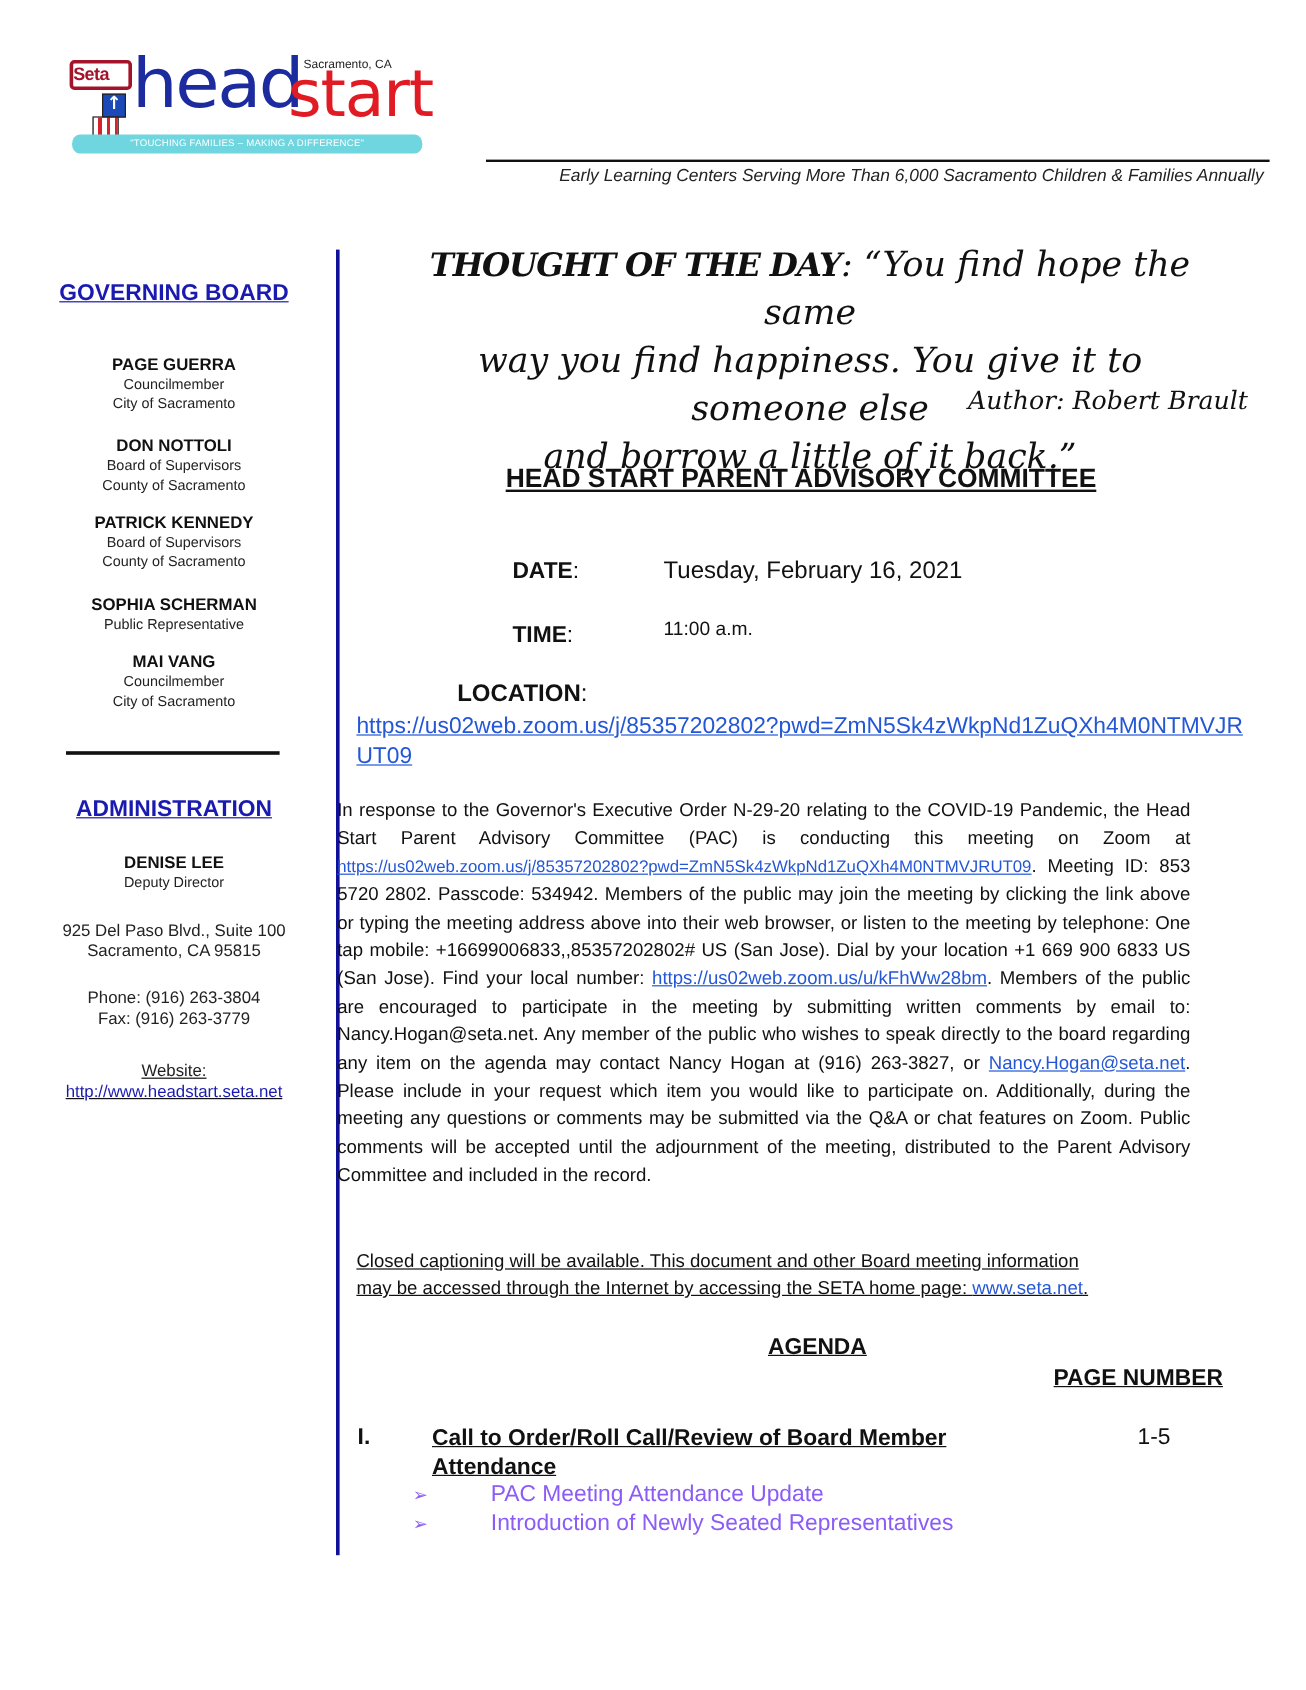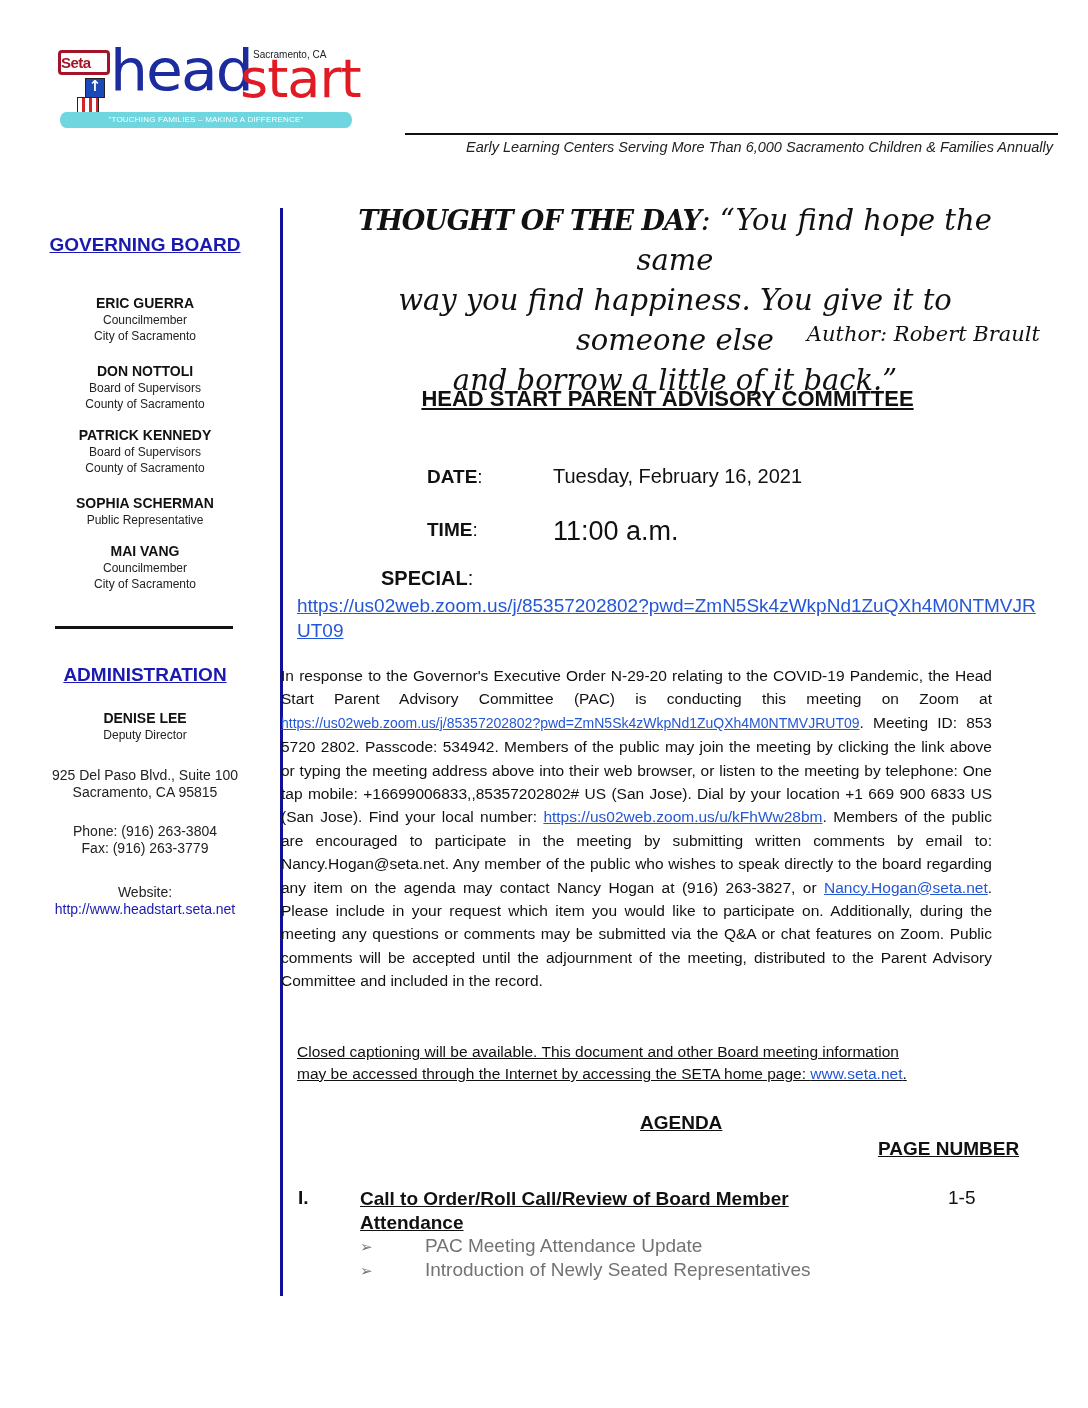--- a/index.html
+++ b/index.html
@@ -52,21 +52,21 @@
   .notice a { color: #2457d6; text-decoration: underline; }
   .caption-note { left: 297px; top: 1041px; width: 711px; font: 15.5px "Liberation Sans", sans-serif; line-height: 22px; color: #111; text-decoration: underline; }
   .caption-note a { color: #2457d6; }
 
   
   .agenda-title { left: 640px; top: 1112px; font: bold 19px "Liberation Sans", sans-serif; text-decoration: underline; color: #111; }
   .page-num-head { left: 878px; top: 1138px; font: bold 19px "Liberation Sans", sans-serif; text-decoration: underline; color: #111; }
   .item-numeral { left: 298px; top: 1187px; font: bold 19px "Liberation Sans", sans-serif; color: #111; }
   .item-title { left: 360px; top: 1187px; width: 520px; font: bold 19px "Liberation Sans", sans-serif; color: #111; text-decoration: underline; line-height: 24px; }
   .item-pages { left: 948px; top: 1187px; font: 19px "Liberation Sans", sans-serif; color: #111; }
-  .sub-item { left: 360px; font: 19px "Liberation Sans", sans-serif; color: #737373; }
+  .sub-item { left: 344px; font: 19px "Liberation Sans", sans-serif; color: #8b5cf6; }
   .sub-item .arrow { display: inline-block; width: 65px; font: 15px "DejaVu Sans", sans-serif; }
 </style>
 </head>
 <body>
 
 <div class="abs logo">
   <div class="abs seta-box">
     <span class="abs seta-text">Seta</span>
   </div>
   <div class="abs block-top"></div>
@@ -78,21 +78,21 @@
   <span class="abs tagline">"TOUCHING FAMILIES – MAKING A DIFFERENCE"</span>
 </div>
 
 <div class="abs top-rule"></div>
 <div class="abs org-tag">Early Learning Centers Serving More Than 6,000 Sacramento Children &amp; Families Annually</div>
 
 <div class="abs sidebar">
   <a class="side-head" style="margin-top:4px;">GOVERNING BOARD</a>
 
   <div class="member" style="margin-top:39px;">
-    <span class="m-name">ERIC GUERRA</span>
+    <span class="m-name">PAGE GUERRA</span>
     <span class="m-line">Councilmember</span>
     <span class="m-line">City of Sacramento</span>
   </div>
   <div class="member" style="margin-top:19px;">
     <span class="m-name">DON NOTTOLI</span>
     <span class="m-line">Board of Supervisors</span>
     <span class="m-line">County of Sacramento</span>
   </div>
   <div class="member" style="margin-top:15px;">
     <span class="m-name">PATRICK KENNEDY</span>
@@ -117,21 +117,21 @@
   </div>
 
   <div style="margin-top:24px;">
     <span class="side-contact">925 Del Paso Blvd., Suite 100</span>
     <span class="side-contact">Sacramento, CA 95815</span>
   </div>
   <div style="margin-top:22px;">
     <span class="side-contact">Phone: (916) 263-3804</span>
     <span class="side-contact">Fax: (916) 263-3779</span>
   </div>
-  <div style="margin-top:27px;">
+  <div style="margin-top:27px;text-decoration:underline;">
     <span class="side-contact">Website:</span>
     <a class="side-link">http://www.headstart.seta.net</a>
   </div>
 </div>
 <div class="abs side-rule"></div>
 
 <div class="abs vline"></div>
 
 <div class="abs thought">
   <div><span class="lead">THOUGHT OF THE DAY</span><span>: </span><span>“You find hope the same</span></div>
@@ -145,24 +145,24 @@
 </div>
 
 <div class="abs" style="left:427px; top:466px;">
   <span class="field-label">DATE</span><span class="field-value" style="font-size:19px;">:</span>
 </div>
 <div class="abs field-value" style="left:553px; top:465px;">Tuesday, February 16, 2021</div>
 
 <div class="abs" style="left:427px; top:519px;">
   <span class="field-label">TIME</span><span class="field-value" style="font-size:19px;">:</span>
 </div>
-<div class="abs field-value" style="left:553px; top:516px; font-size:27px;text-align:right;">11:00 a.m.</div>
+<div class="abs field-value" style="left:553px; top:516px; font-size:16px;text-align:right;">11:00 a.m.</div>
 
 <div class="abs" style="left:381px; top:567px;">
-  <span class="field-label" style="font-size:20px;">SPECIAL</span><span class="field-value" style="font-size:20px;">:</span>
+  <span class="field-label" style="font-size:20px;">LOCATION</span><span class="field-value" style="font-size:20px;">:</span>
 </div>
 <a class="abs loc-link">https://us02web.zoom.us/j/85357202802?pwd=ZmN5Sk4zWkpNd1ZuQXh4M0NTMVJRUT09</a>
 
 <div class="abs notice">
   <span>In response to the Governor's Executive Order N-29-20 relating to the COVID-19 Pandemic, the Head Start Parent Advisory Committee (PAC) is conducting this meeting on Zoom at </span><a style="font-size:14px;">https://us02web.zoom.us/j/85357202802?pwd=ZmN5Sk4zWkpNd1ZuQXh4M0NTMVJRUT09</a><span>. Meeting ID: 853 5720 2802. Passcode: 534942.  Members of the public may join the meeting by clicking the link above or typing the meeting address above into their web browser, or listen to the meeting by telephone: One tap mobile: +16699006833,,85357202802# US (San Jose). Dial by your location +1 669 900 6833 US (San Jose). Find your local number: </span><a>https://us02web.zoom.us/u/kFhWw28bm</a><span>.  Members of the public are encouraged to participate in the meeting by submitting written comments by email to: Nancy.Hogan@seta.net. Any member of the public who wishes to speak directly to the board regarding any item on the agenda may contact Nancy Hogan at (916) 263-3827, or </span><a>Nancy.Hogan@seta.net</a><span>. Please include in your request which item you would like to participate on. Additionally, during the meeting any questions or comments may be submitted via the Q&amp;A or chat features on Zoom. Public comments will be accepted until the adjournment of the meeting, distributed to the Parent Advisory Committee and included in the record.</span>
 </div>
 
 <div class="abs caption-note">
   <div>Closed captioning will be available.  This document and other Board meeting information</div>
   <div><span>may be accessed through the Internet by accessing the SETA home page: </span><a>www.seta.net</a><span>.</span></div>

